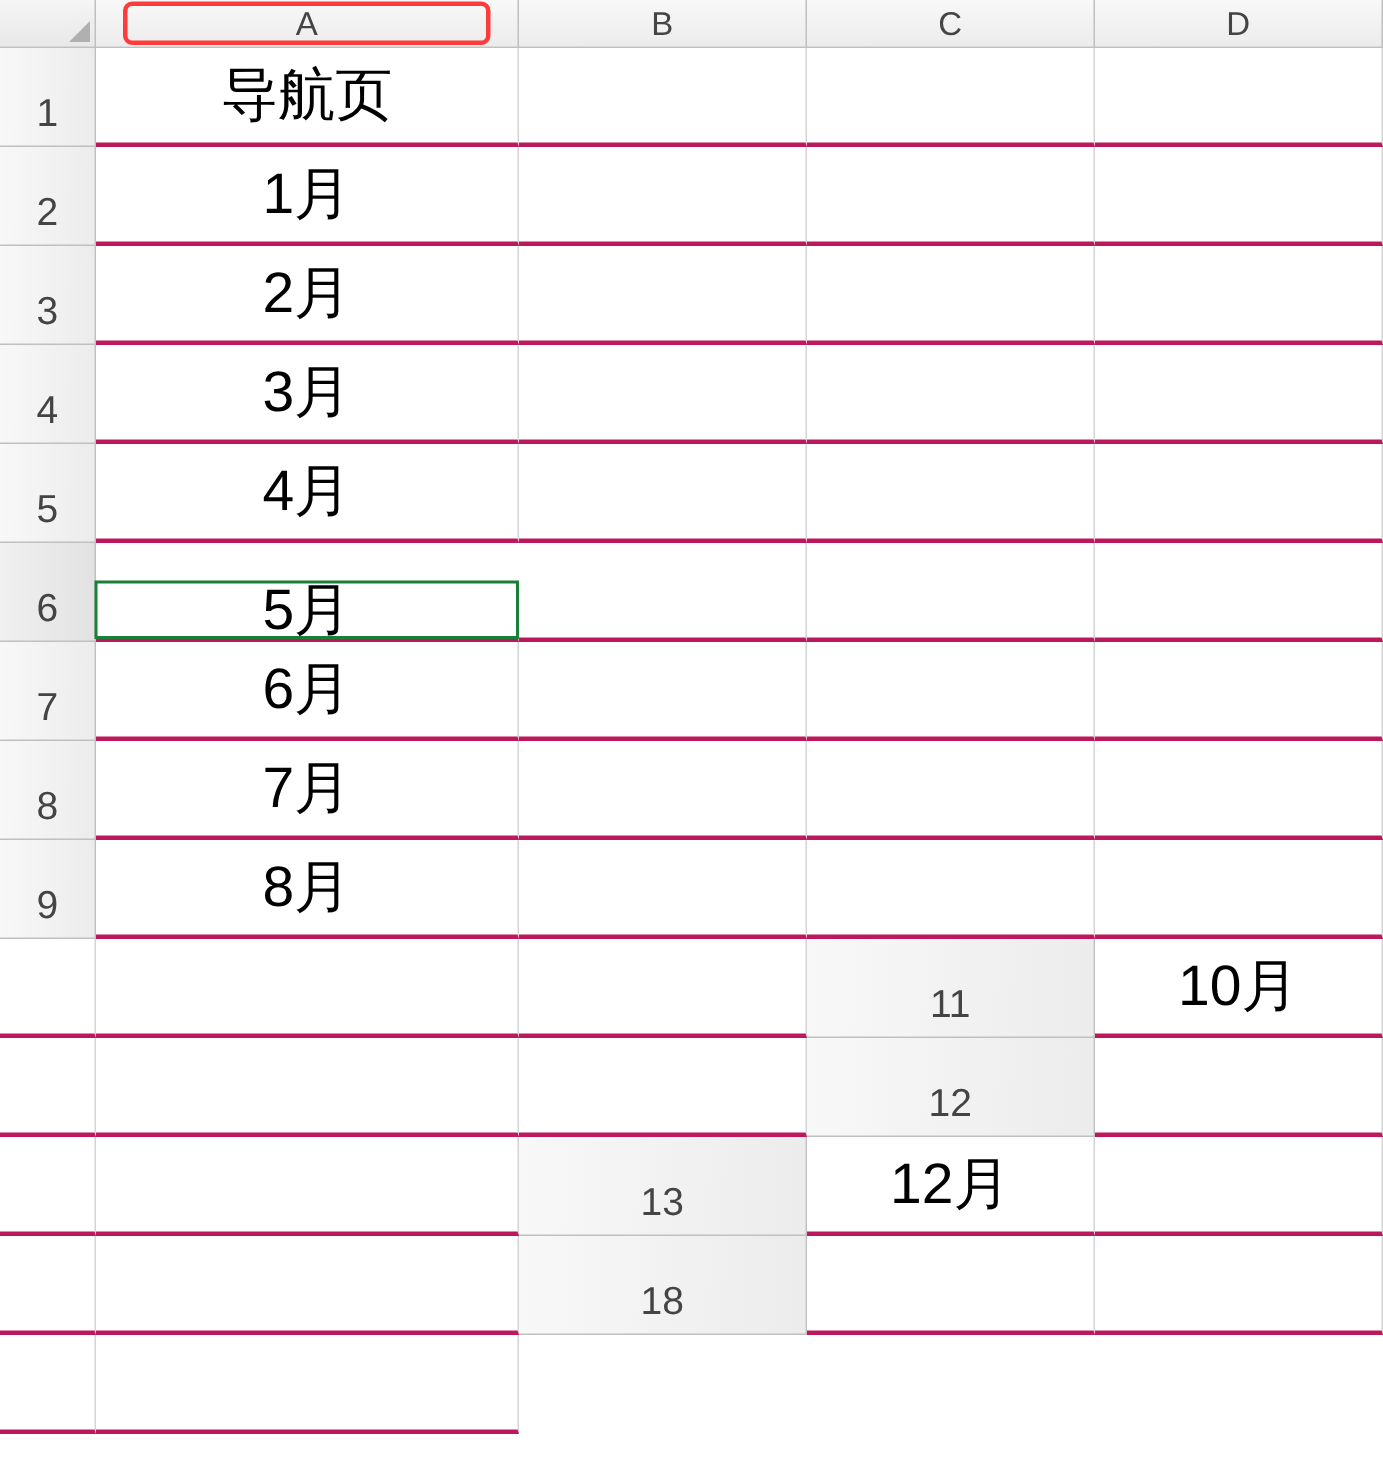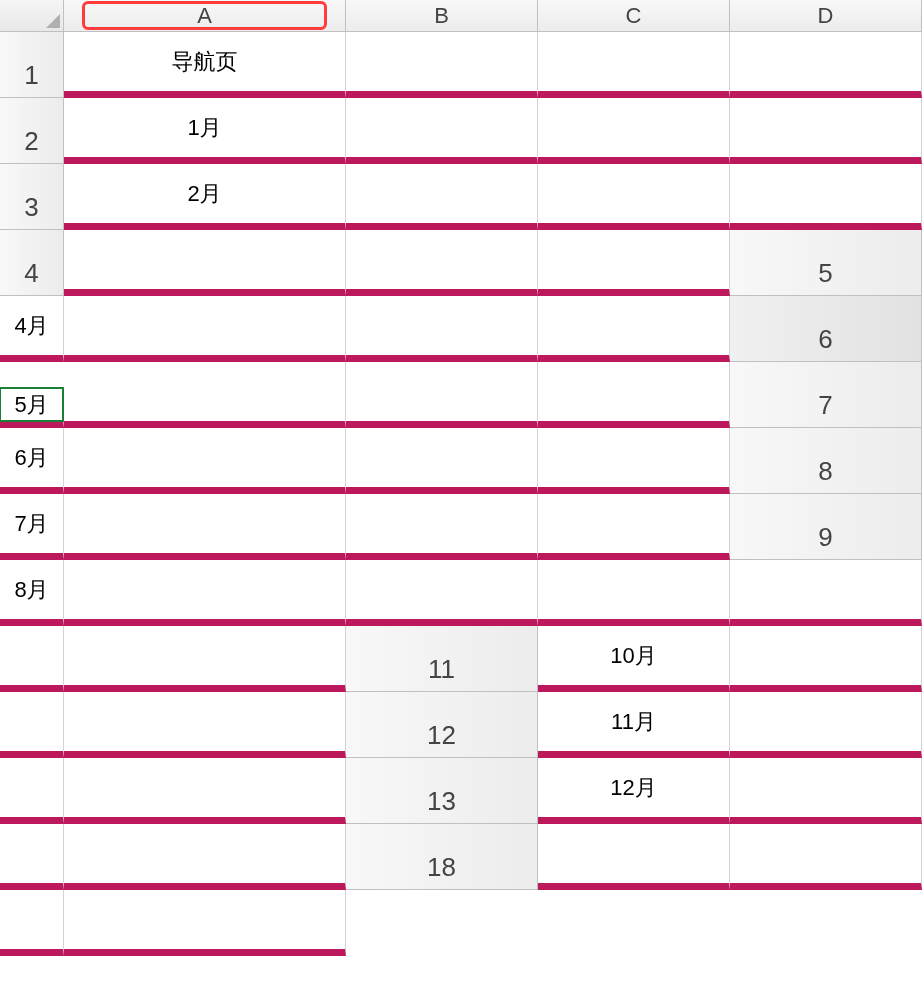--- a/index.html
+++ b/index.html
@@ -71,25 +71,25 @@
       font-size: 26px;
       color: #444;
       padding-bottom: 6px;
       font-family: Arial, sans-serif;
     }
     .row-header.selected {
       background: linear-gradient(to right, #f0f0f0, #e2e2e2);
     }
     .cell {
       border-right: 1px solid #d4d4d4;
-      border-bottom: 7px solid #be185d;
+      border-bottom: 3px solid #be185d;
       display: flex;
       align-items: center;
       justify-content: center;
-      font-size: 22px;
+      font-size: 38px;
       color: #000;
       background: #ffffff;
     }
     .cell.col-a {
       justify-content: center;
     }
     .cell.selected {
       position: relative;
       margin-top: 26px;
     }
@@ -123,20 +123,21 @@
     <div class="cell col-a">1月</div>
     <div class="cell"></div>
     <div class="cell"></div>
     <div class="cell"></div>
     <div class="row-header">3</div>
     <div class="cell col-a">2月</div>
     <div class="cell"></div>
     <div class="cell"></div>
     <div class="cell"></div>
     <div class="row-header">4</div>
+    <div class="cell col-a">3月</div>
     <div class="cell"></div>
     <div class="cell"></div>
     <div class="cell"></div>
     <div class="row-header">5</div>
     <div class="cell col-a">4月</div>
     <div class="cell"></div>
     <div class="cell"></div>
     <div class="cell"></div>
     <div class="row-header selected">6</div>
     <div class="cell col-a selected">5月</div>
@@ -160,21 +161,20 @@
     <div class="cell"></div>
     <div class="cell"></div>
     <div class="cell"></div>
     <div class="cell"></div>
     <div class="row-header">11</div>
     <div class="cell col-a">10月</div>
     <div class="cell"></div>
     <div class="cell"></div>
     <div class="cell"></div>
     <div class="row-header">12</div>
-    <div class="cell col-a">11月</div>
     <div class="cell"></div>
     <div class="cell"></div>
     <div class="cell"></div>
     <div class="row-header">13</div>
     <div class="cell col-a">12月</div>
     <div class="cell"></div>
     <div class="cell"></div>
     <div class="cell"></div>
     <div class="row-header">18</div>
     <div class="cell col-a"></div>

